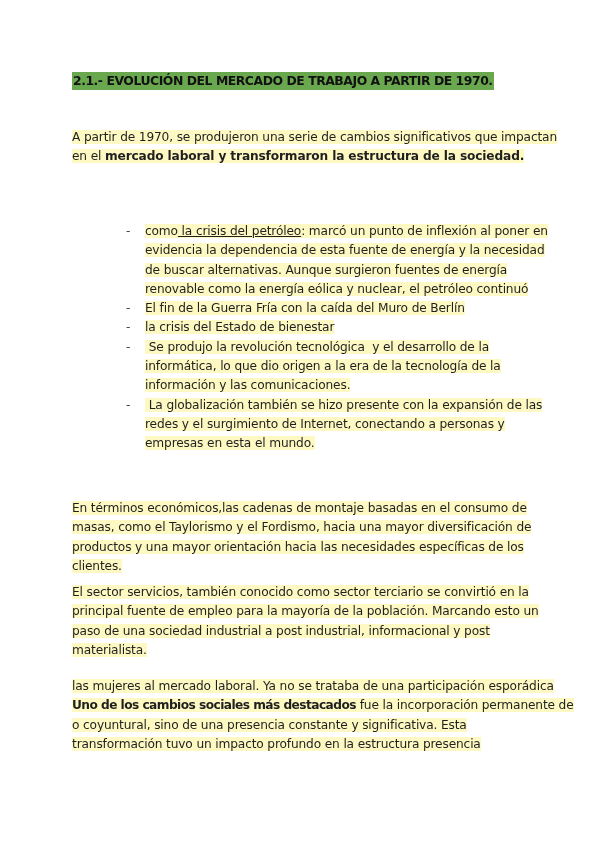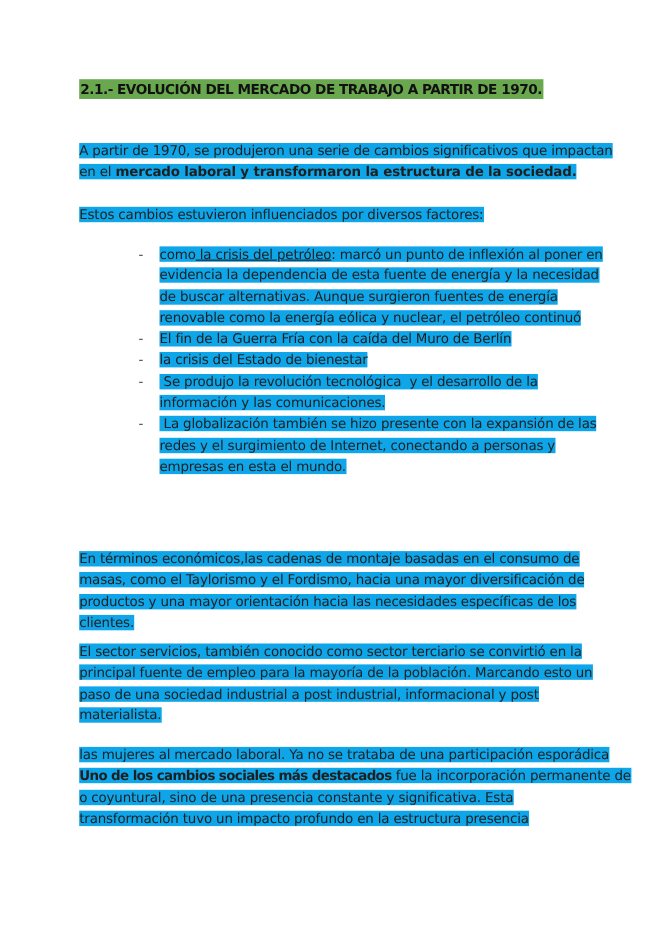--- a/index.html
+++ b/index.html
@@ -4,21 +4,21 @@
 <style>
   html, body { margin: 0; padding: 0; background: #ffffff; }
   body { width: 600px; height: 848px; position: relative; overflow: hidden;
          font-family: "DejaVu Sans", sans-serif; color: #1f1f1f; font-size: 12.2px; }
   .page { position: absolute; left: 0; top: 0; width: 600px; height: 848px; background: #fff; }
   .heading { position: absolute; left: 72px; top: 72px; height: 18px; line-height: 18px;
              background: #6aa84f; color: #111; font-weight: bold; font-size: 12.4px;
              letter-spacing: -0.45px; padding: 0 1px; white-space: nowrap; }
   .para { position: absolute; left: 72px; width: 470px; line-height: 19.3px; letter-spacing: -0.15px; }
   .para .line { display: block; white-space: nowrap; }
-  .hl { background: #0ea5e9; text-align: center; }
+  .hl { background: #fef9c3; text-align: center; }
   .bold { font-weight: bold; }
   .bold-narrow { font-weight: bold; letter-spacing: -0.55px; }
   .ul { text-decoration: underline; }
   .list { position: absolute; left: 126px; top: 222px; width: 420px; }
   .li { position: relative; line-height: 19.3px; letter-spacing: -0.15px; }
   .li .dash { position: absolute; left: 0; top: 0; color: #444; }
   .li .text { display: block; margin-left: 19px; }
   .li .text .line { display: block; white-space: nowrap; }
 </style>
 </head>
@@ -26,23 +26,20 @@
 
 <div class="page">
 
   <div class="heading">2.1.- EVOLUCIÓN DEL MERCADO DE TRABAJO A PARTIR DE 1970.</div>
 
   <div class="para" style="top:128px;">
     <span class="line"><span class="hl">A partir de 1970, se produjeron una serie de cambios significativos que impactan</span></span>
     <span class="line"><span class="hl"><span>en el </span><span class="bold">mercado laboral y transformaron la estructura de la sociedad.</span></span></span>
   </div>
 
-  <div class="para" style="top:186px;">
-    <span class="line"><span class="hl">Estos cambios estuvieron influenciados por diversos factores:</span></span>
-  </div>
 
   <div class="list">
     <div class="li">
       <span class="dash">-</span>
       <span class="text">
         <span class="line"><span class="hl"><span>como</span><span class="ul"> la crisis del petróleo</span><span>: marcó un punto de inflexión al poner en</span></span></span>
         <span class="line"><span class="hl">evidencia la dependencia de esta fuente de energía y la necesidad</span></span>
         <span class="line"><span class="hl">de buscar alternativas. Aunque surgieron fuentes de energía</span></span>
         <span class="line"><span class="hl">renovable como la energía eólica y nuclear, el petróleo continuó</span></span>
       </span>
@@ -56,20 +53,21 @@
     <div class="li">
       <span class="dash">-</span>
       <span class="text">
         <span class="line"><span class="hl">la crisis del Estado de bienestar</span></span>
       </span>
     </div>
     <div class="li">
       <span class="dash">-</span>
       <span class="text">
         <span class="line"><span class="hl" style="white-space:pre"> Se produjo la revolución tecnológica  y el desarrollo de la</span></span>
+        <span class="line"><span class="hl">informática, lo que dio origen a la era de la tecnología de la</span></span>
         <span class="line"><span class="hl">información y las comunicaciones.</span></span>
       </span>
     </div>
     <div class="li">
       <span class="dash">-</span>
       <span class="text">
         <span class="line"><span class="hl" style="white-space:pre"> La globalización también se hizo presente con la expansión de las</span></span>
         <span class="line"><span class="hl">redes y el surgimiento de Internet, conectando a personas y</span></span>
         <span class="line"><span class="hl">empresas en esta el mundo.</span></span>
       </span>

